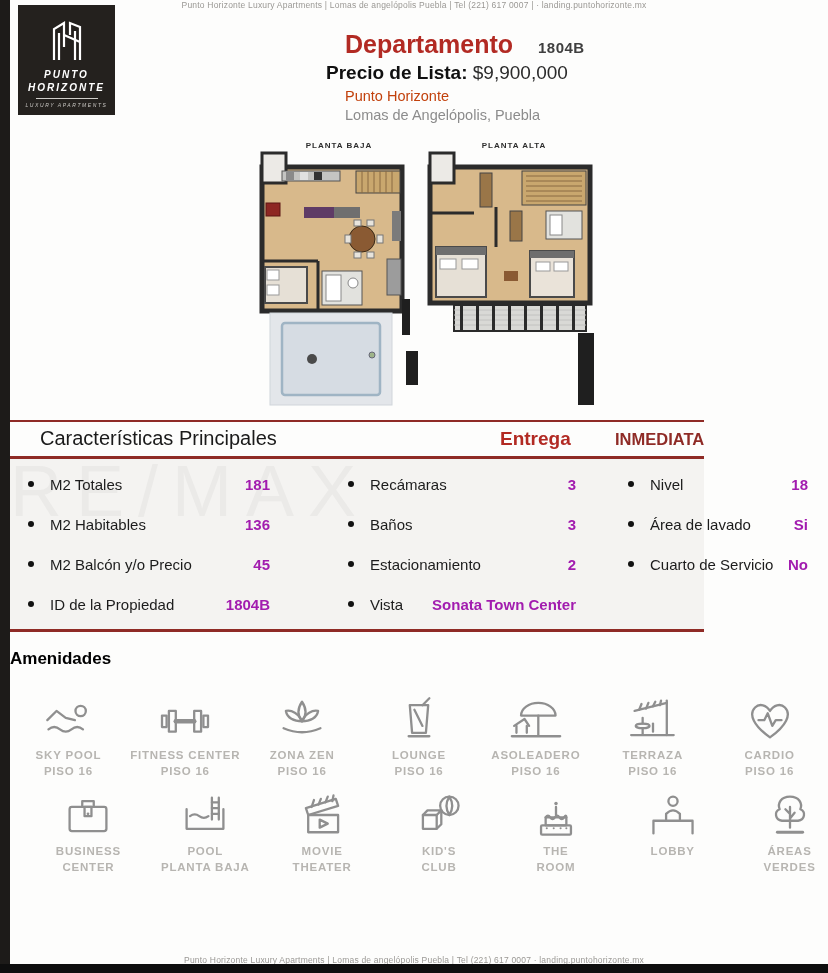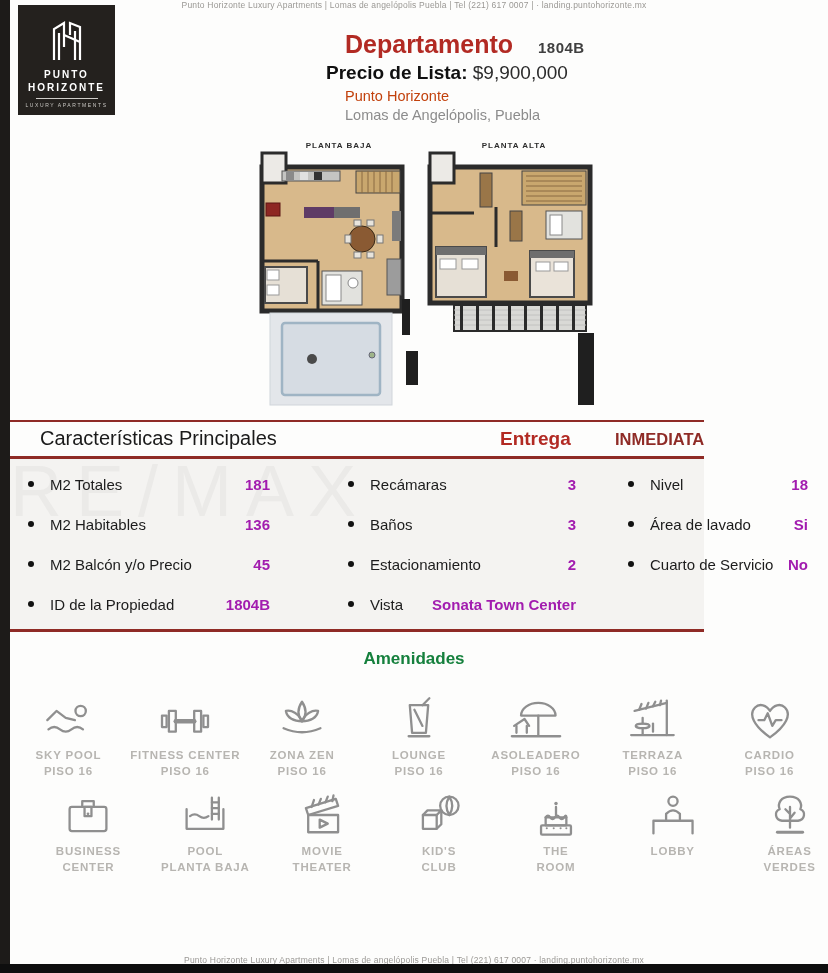--- a/index.html
+++ b/index.html
@@ -11,21 +11,21 @@
   .left-strip{left:0;top:0;width:10px;height:973px;background:#1d1b19;}
   .bottom-bar{left:0;bottom:0;width:828px;height:9px;background:#0e0e0e;}
 
   
   .contact-line{left:10px;width:808px;text-align:center;font-size:8.5px;color:#9a9894;letter-spacing:.2px;}
   .contact-top{top:0px;}
   .contact-bottom{top:955px;}
 
   
   .logo{left:18px;top:5px;width:97px;height:110px;background:#24211e;color:#fff;
-        display:flex;flex-direction:column;align-items:center;}
+        display:flex;flex-direction:column;align-items:center;font-style:italic;}
   .logo svg{margin-top:10px;}
   .logo .brand{font-size:10px;font-weight:bold;letter-spacing:2px;line-height:1.25;text-align:center;margin-top:2px;}
   .logo .rule{width:62px;border-top:1px solid #cfcdc9;margin:4px 0 3px;}
   .logo .tag{font-size:5px;letter-spacing:1.6px;color:#c9c7c3;}
 
   
   .title{left:345px;top:30px;font-size:25px;font-weight:bold;color:#b22a23;}
   .unit{left:538px;top:39px;font-size:15px;font-weight:bold;color:#3f3f3f;letter-spacing:.5px;}
   .price{left:326px;top:62px;font-size:19px;color:#2b2b2b;}
   .price b{color:#101010;}
@@ -54,21 +54,21 @@
   .col-2{left:338px;width:240px;}
   .col-3{left:618px;width:188px;}
   .crow{display:flex;align-items:center;height:40px;font-size:15px;color:#1c1c1c;}
   .crow .dot{width:6px;height:6px;border-radius:50%;background:#111;margin-right:16px;flex:0 0 auto;}
   .crow .val{margin-left:auto;font-weight:bold;color:#a21caf;white-space:nowrap;}
   .col-1 .val{padding-right:58px;}
   .col-2 .val{padding-right:12px;}
   .col-3 .val{padding-right:8px;}
 
   
-  .amen-title{left:10px;top:649px;width:808px;text-align:center;font-size:17px;font-weight:bold;color:#15803d;}
+  .amen-title{left:10px;top:649px;width:808px;font-size:17px;font-weight:bold;color:#000000;}
   .amen-row{left:10px;width:818px;display:flex;}
   .amen-row1{top:692px;}
   .amen-row2{top:788px;margin-left:20px;}
   .amen-cell{flex:1 1 0;display:flex;flex-direction:column;align-items:center;}
   .amen-ic{height:50px;display:flex;align-items:flex-end;justify-content:center;}
   .amen-lab{margin-top:6px;text-align:center;font-size:11.5px;color:#b7b5b1;letter-spacing:.8px;line-height:1.35;font-weight:bold;}
   .ic{stroke:#8f8f8f;fill:none;stroke-width:2;stroke-linecap:round;stroke-linejoin:round;}
   .ic .fl{fill:#8f8f8f;stroke:none;}
 </style>
 </head>

